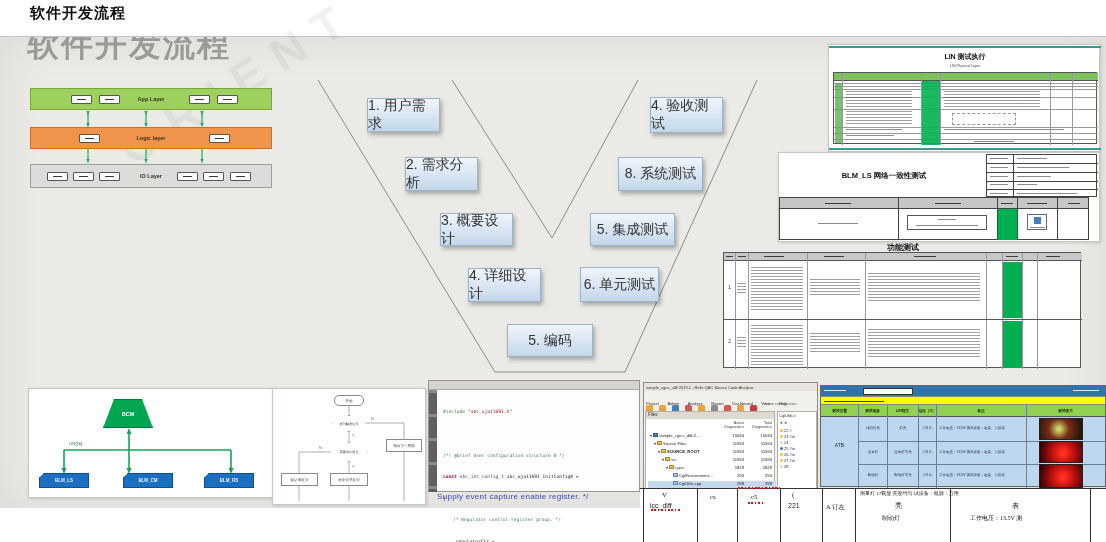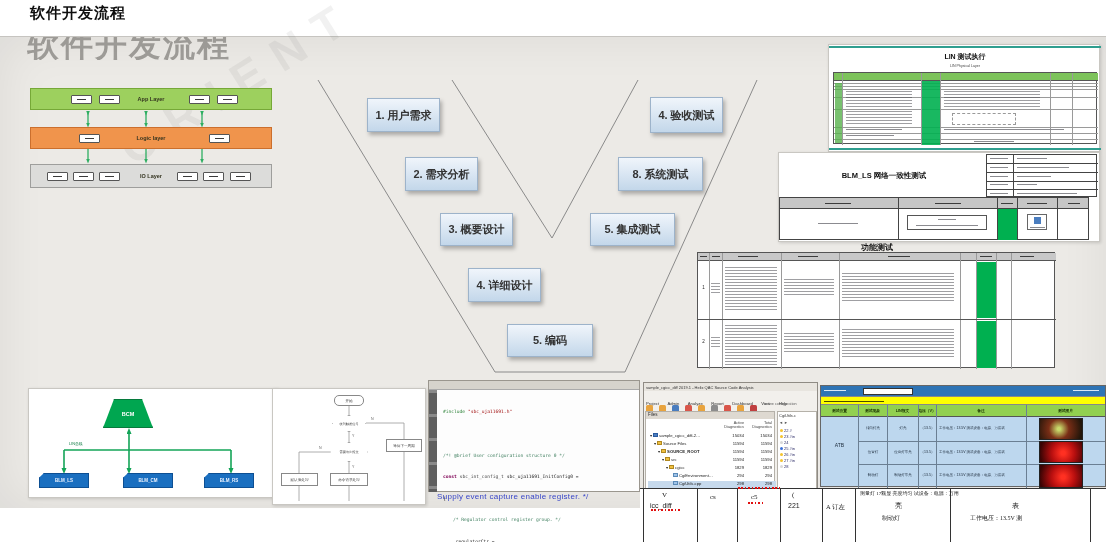--- a/index.html
+++ b/index.html
@@ -16,21 +16,21 @@
   
   .bar{position:absolute;left:0;width:242px;height:22px;display:flex;align-items:center;justify-content:center;font-size:5.5px;font-weight:bold;color:#33331f}
   .bar-app{background:#9dd05e;border:1px solid #76a837}
   .bar-logic{background:#f0944c;border:1px solid #cb6f2d}
   .bar-io{background:#dcdcda;border:1px solid #9e9e9c;height:24px}
   .chip{position:absolute;width:21px;height:9px;background:#fff;border:1px solid #555;border-radius:1px}
   .chip::after{content:"";position:absolute;left:28%;right:28%;top:3px;bottom:3px;background:#3a3a3a}
   
   .vbox{position:absolute;display:flex;align-items:center;justify-content:center;
         background:linear-gradient(180deg,#f0f5fb,#c3d7ea);border:1px solid #9db3ca;
-        box-shadow:2px 3px 4px rgba(0,0,0,.28);font-size:11px;font-weight:700;color:#333}
+        box-shadow:2px 3px 4px rgba(0,0,0,.28);font-size:14px;font-weight:400;color:#333}
   .vtitle{font-size:24px;font-weight:bold;color:#1c1c1c}
   
   .panel{position:absolute;background:#fff;border:1px solid #c9c7c2;box-shadow:1px 1px 3px rgba(0,0,0,.15)}
   .tl{position:absolute;background:#8b8b90;height:1.4px}       
   .tp{position:absolute;background:repeating-linear-gradient(180deg,rgba(80,80,86,.55) 0 1px,transparent 1px 3px)} 
   .gridline{position:absolute;background:#9a9a9a}
   .dkline{position:absolute;background:#444}
   .green{background:#00b050}
   .sq{position:absolute;height:2px;background:repeating-linear-gradient(90deg,#e01010 0 1.6px,transparent 1.6px 3.4px)}
   
@@ -123,20 +123,21 @@
     <g stroke="#8a8a8a" stroke-width="1" fill="none">
       <polyline points="318,80 495,372 625,372 757,80"></polyline>
       <polyline points="452,80 552,238 638,80"></polyline>
     </g>
   </svg>
   <div class="vbox" style="left:367px;top:98px;width:73px;height:34px">1. 用户需求</div>
   <div class="vbox" style="left:405px;top:157px;width:73px;height:34px">2. 需求分析</div>
   <div class="vbox" style="left:440px;top:213px;width:73px;height:33px">3. 概要设计</div>
   <div class="vbox" style="left:468px;top:268px;width:73px;height:34px">4. 详细设计</div>
   <div class="vbox" style="left:507px;top:324px;width:86px;height:33px">5. 编码</div>
+  <div class="vbox" style="left:580px;top:267px;width:79px;height:35px">6. 单元测试</div>
   <div class="vbox" style="left:590px;top:213px;width:85px;height:33px">5. 集成测试</div>
   <div class="vbox" style="left:618px;top:157px;width:85px;height:34px">8. 系统测试</div>
   <div class="vbox" style="left:650px;top:97px;width:73px;height:36px">4. 验收测试</div>
 
   <div class="panel" style="left:828px;top:44px;width:272px;height:108px">
     <div class="abs" style="left:0;top:1px;width:272px;height:2px;background:#2f9e8f"></div>
     <div class="abs" style="left:0;top:103px;width:272px;height:2px;background:#2f9e8f"></div>
     <div class="abs" style="left:0;top:7px;width:272px;text-align:center;font-size:7px;font-weight:bold;color:#111">LIN 测试执行</div>
     <div class="abs" style="left:0;top:19px;width:272px;text-align:center;font-size:3.6px;color:#444">LIN Physical Layer</div>
 
@@ -215,21 +216,21 @@
       </div>
       <div class="abs green" style="left:119px;top:0;width:0px;height:0px"></div>
       <div class="abs green" style="left:218px;top:0;width:19px;height:31px"></div>
       <div class="abs" style="left:247px;top:5px;width:20px;height:16px;border:1px solid #666">
         <div class="abs" style="left:6px;top:2px;width:7px;height:7px;background:#4a7dbf"></div>
         <div class="tl" style="left:2px;top:12px;width:15px"></div>
       </div>
     </div>
   </div>
 
-  <div class="abs" style="left:697px;top:242px;width:360px;height:90px">
+  <div class="abs" style="left:723px;top:242px;width:360px;height:90px">
     <div class="abs" style="left:0;top:0;width:360px;text-align:center;font-size:8px;font-weight:bold;color:#111">功能测试</div>
     <div class="abs" style="left:0;top:10px;width:358px;height:116px;background:#fff;border:1px solid #555">
       <div class="abs" style="left:0;top:0;width:358px;height:8px;background:#c8c8c8;border-bottom:1px solid #555">
         <div class="tl" style="left:2px;top:3px;width:7px;background:#3c3c3c"></div>
         <div class="tl" style="left:14px;top:3px;width:8px;background:#3c3c3c"></div>
         <div class="tl" style="left:40px;top:3px;width:20px;background:#3c3c3c"></div>
         <div class="tl" style="left:100px;top:3px;width:20px;background:#3c3c3c"></div>
         <div class="tl" style="left:190px;top:3px;width:22px;background:#3c3c3c"></div>
         <div class="tl" style="left:282px;top:3px;width:12px;background:#3c3c3c"></div>
         <div class="tl" style="left:322px;top:3px;width:14px;background:#3c3c3c"></div>

